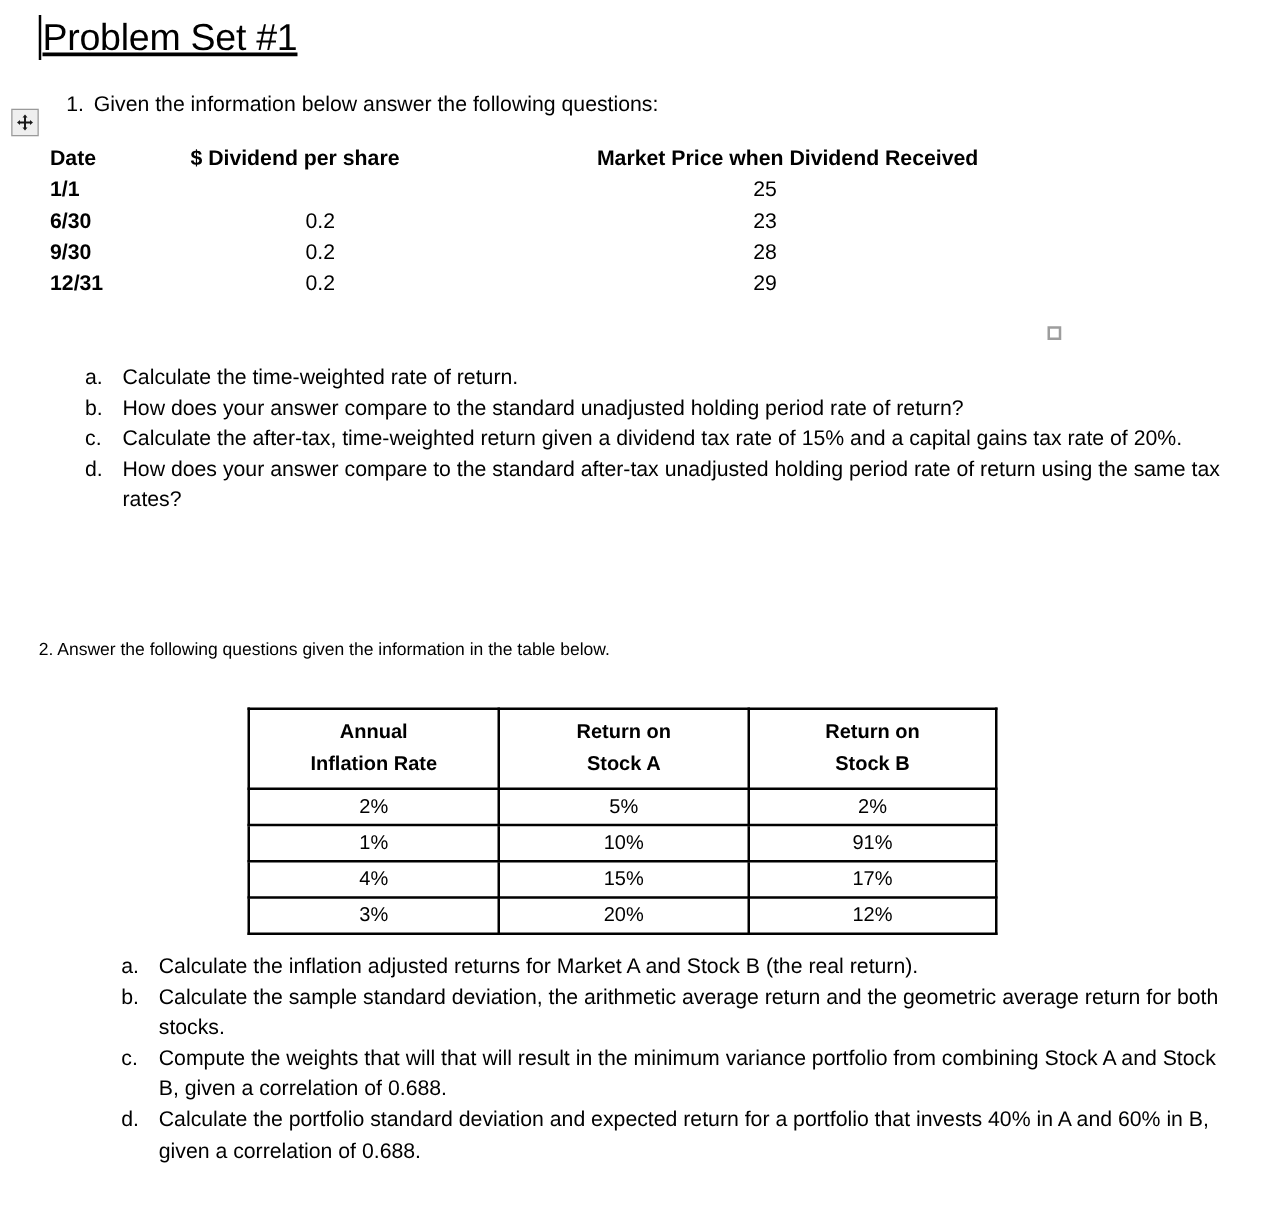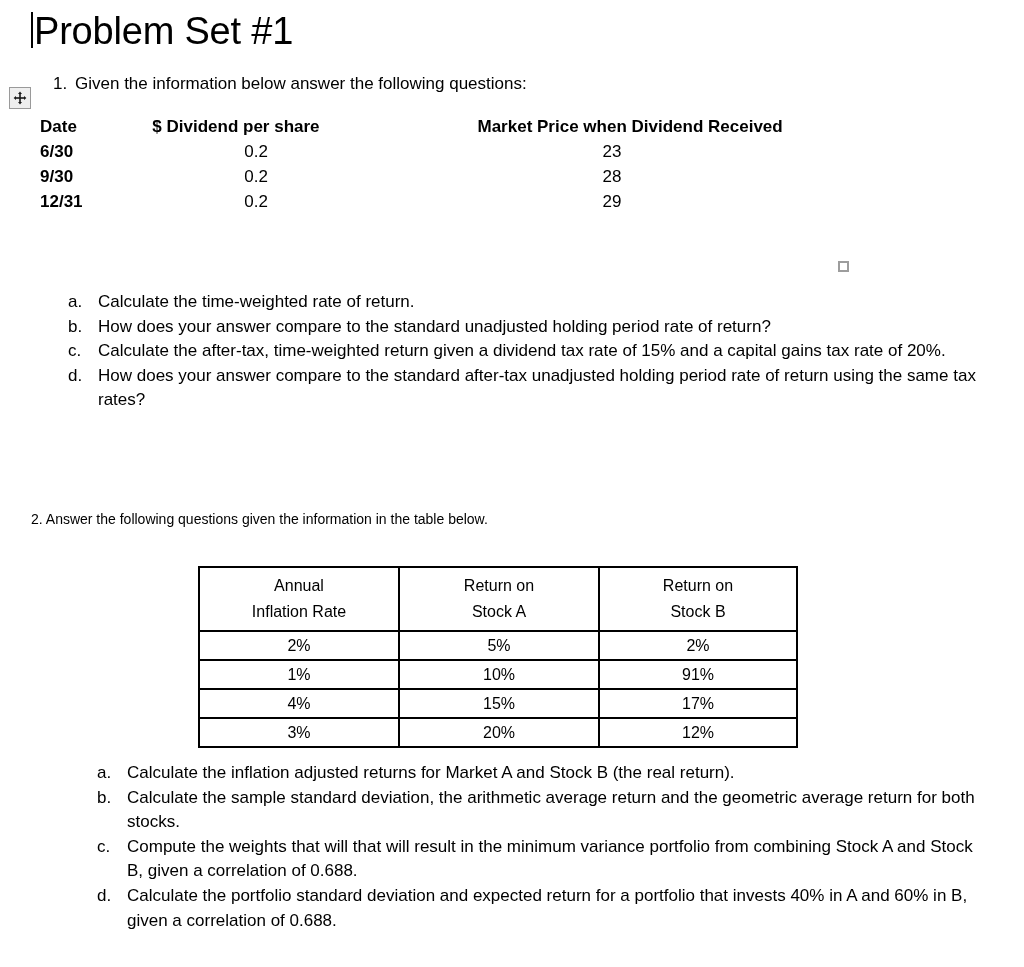--- a/index.html
+++ b/index.html
@@ -20,25 +20,26 @@
   .page {
     position: absolute;
     inset: 0;
   }
 
   
   #doc-title {
     position: absolute;
     left: 34px;
     top: 12px;
-    font-size: 38px;
+    font-size: 30px;
     font-weight: 400;
     letter-spacing: -0.2px;
     line-height: 38px;
     white-space: nowrap;
+    text-decoration: underline;
   }
   #text-caret {
     position: absolute;
     left: 31px;
     top: 12px;
     width: 2px;
     height: 36px;
     background: #000;
   }
 
@@ -150,21 +151,21 @@
   #stocks-table th,
   #stocks-table td {
     border: 2px solid #000000;
     text-align: center;
     padding: 0;
     height: 27px;
     font-weight: 400;
     background: #ffffff;
   }
   #stocks-table thead th {
-    font-weight: 400;
+    font-weight: 700;
     height: 58px;
     line-height: 26px;
     padding: 2px 0;
   }
   #stocks-table thead th span { display: block; }
   #stocks-table col.c1 { width: 200px; }
   #stocks-table col.c2 { width: 200px; }
   #stocks-table col.c3 { width: 198px; }
 </style>
 </head>
@@ -198,20 +199,25 @@
   <table id="dividend-table">
     <thead>
       <tr>
         <th class="col-date">Date</th>
         <th class="col-div">$ Dividend per share</th>
         <th class="col-mkt">Market Price when Dividend Received</th>
       </tr>
     </thead>
     <tbody>
       <tr>
+        <td class="col-date">1/1</td>
+        <td class="col-div"></td>
+        <td class="col-mkt">25</td>
+      </tr>
+      <tr>
         <td class="col-date">6/30</td>
         <td class="col-div">0.2</td>
         <td class="col-mkt">23</td>
       </tr>
       <tr>
         <td class="col-date">9/30</td>
         <td class="col-div">0.2</td>
         <td class="col-mkt">28</td>
       </tr>
       <tr>

